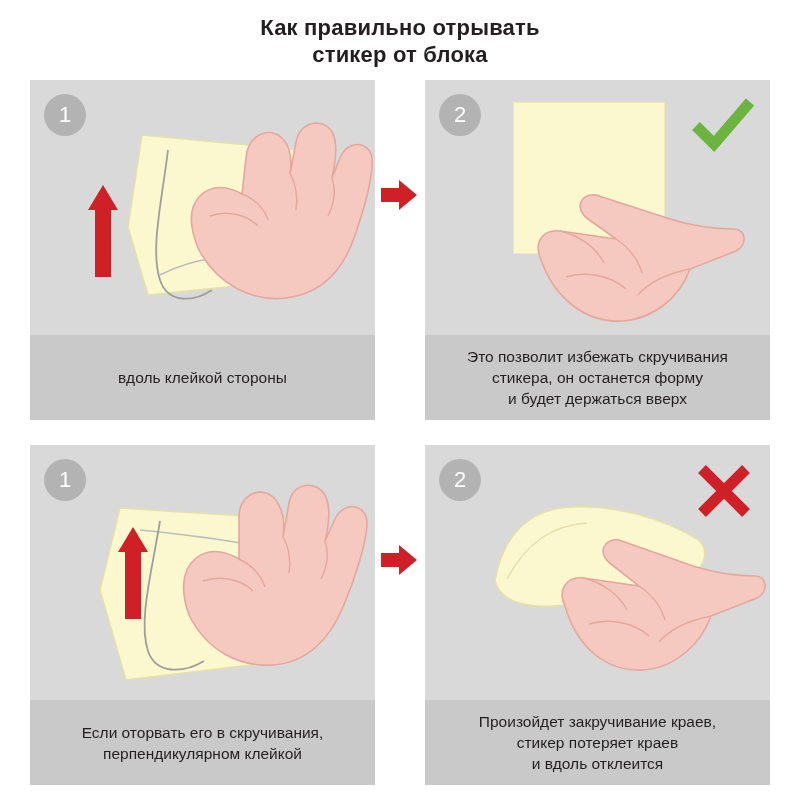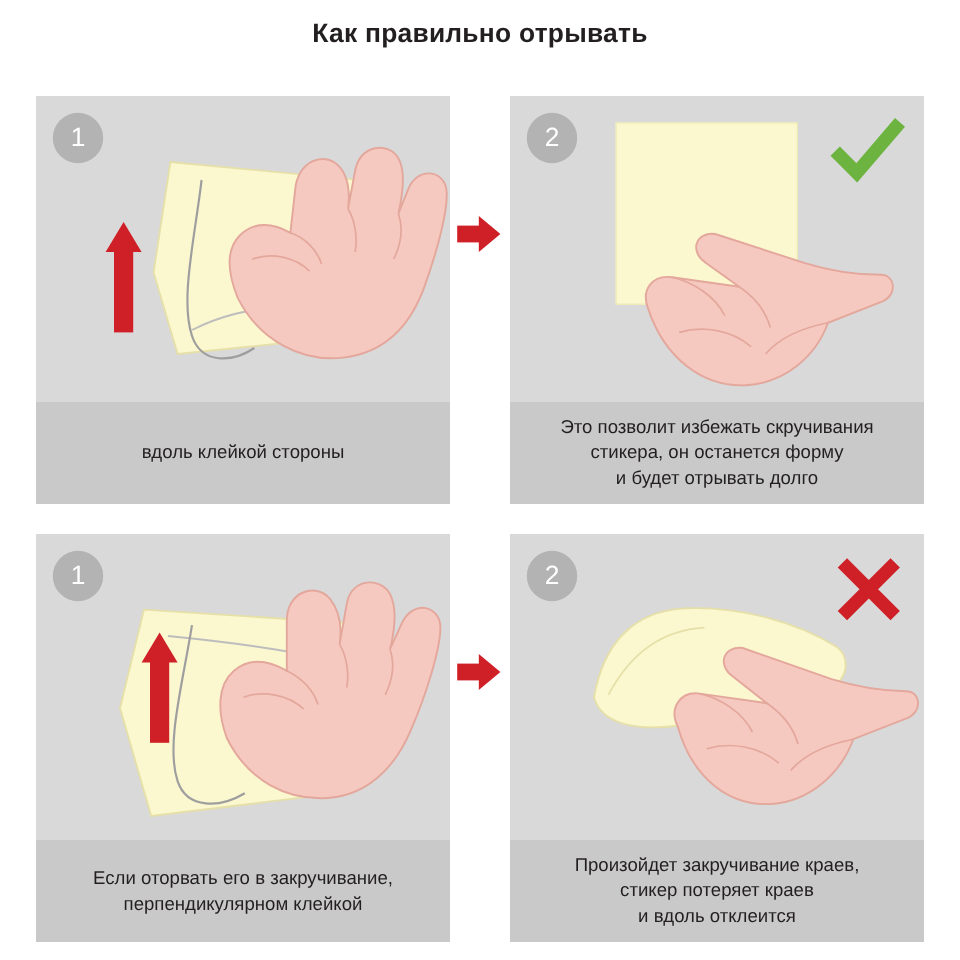--- a/index.html
+++ b/index.html
@@ -154,20 +154,21 @@
   }
   svg { display: block; overflow: visible; }
 </style>
 </head>
 <body>
 
 <div class="page">
 
   <div class="title">
     <span class="line">Как правильно отрывать</span>
+    <span class="line">стикер от блока</span>
   </div>
 
   <div class="grid">
 
     <div class="panel p1">
       <div class="scene">
         <div class="badge">1</div>
 
         <div class="up-arrow u1">
           <div class="head"></div>
@@ -223,21 +224,21 @@
           <path d="M30,46 C48,50 66,62 74,78" fill="none" stroke="#e3a79c" stroke-width="1.4"></path>
           <path d="M86,54 C98,62 108,74 112,88" fill="none" stroke="#e3a79c" stroke-width="1.4"></path>
           <path d="M160,84 C140,88 120,96 108,110" fill="none" stroke="#e3a79c" stroke-width="1.4"></path>
           <path d="M36,92 C56,86 80,90 96,104" fill="none" stroke="#e3a79c" stroke-width="1.4"></path>
         </svg>
       </div>
       <div class="caption">
         <div>
           <div>Это позволит избежать скручивания</div>
           <div>стикера, он останется форму</div>
-          <div>и будет отрывать долго</div>
+          <div>и будет держаться вверх</div>
         </div>
       </div>
     </div>
 
     <div class="panel p3">
       <div class="scene">
         <div class="badge">1</div>
 
         <div class="up-arrow u2">
           <div class="head"></div>
@@ -259,21 +260,21 @@
           <path d="M170,86 C174,98 172,112 166,124" fill="none" stroke="#e3a79c" stroke-width="1.4"></path>
           <path d="M48,126 C64,120 86,124 98,136" fill="none" stroke="#e3a79c" stroke-width="1.4"></path>
         </svg>
 
         <svg class="hand" style="left:62px; top:70px; width:190px; height:180px; z-index:5;" viewBox="0 0 190 180">
           <path d="M68,6 C60,56 46,106 56,136 C64,160 92,158 112,146" fill="none" stroke="#9e9e9e" stroke-width="1.8"></path>
         </svg>
       </div>
       <div class="caption">
         <div>
-          <div>Если оторвать его в закручивание,</div>
+          <div>Если оторвать его в скручивания,</div>
           <div>перпендикулярном клейкой</div>
         </div>
       </div>
     </div>
 
     <div class="mid-arrow a2">
       <div class="shaft"></div>
       <div class="head"></div>
     </div>
 

